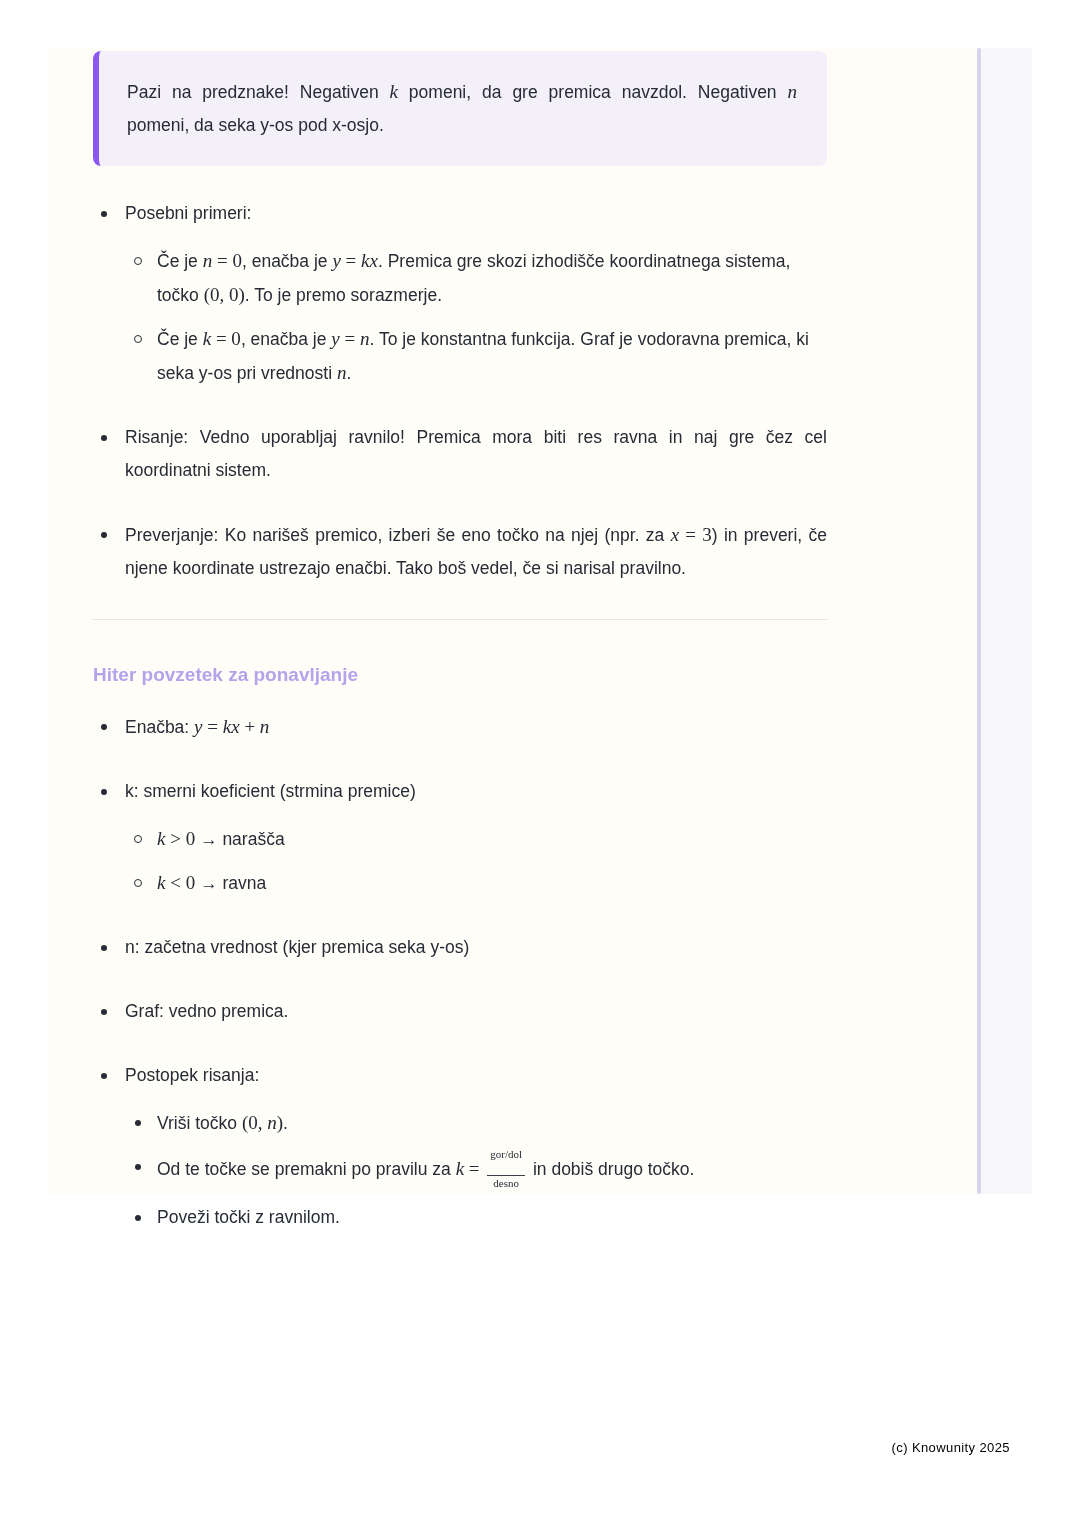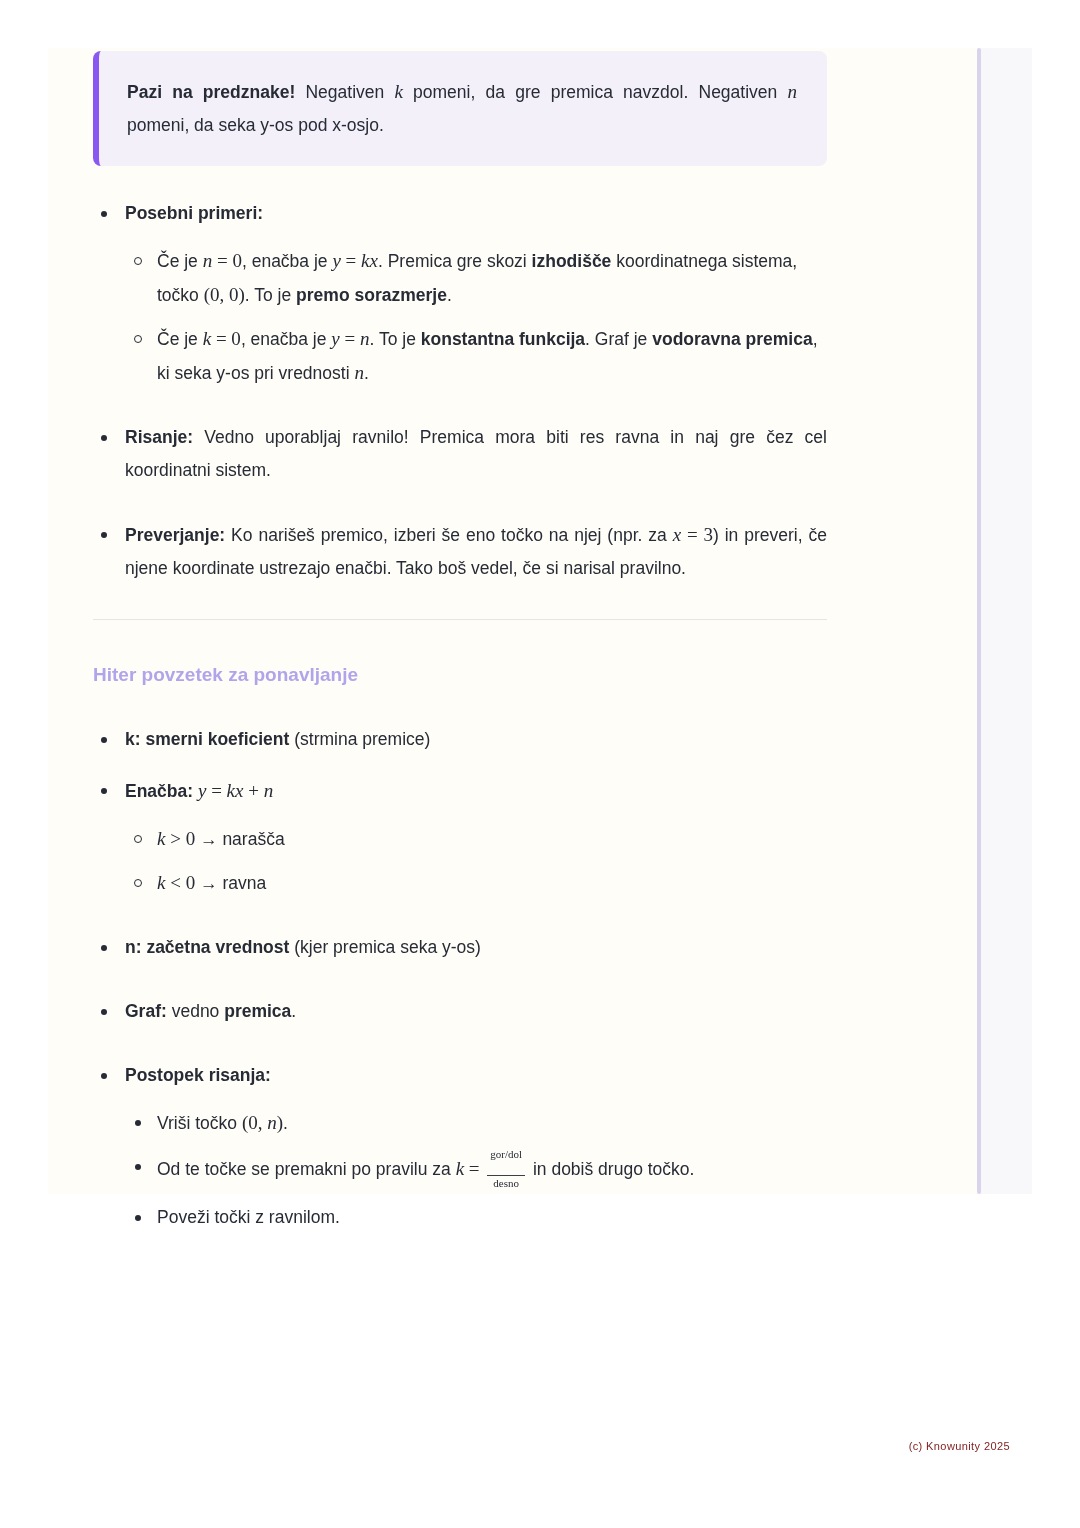--- a/index.html
+++ b/index.html
@@ -47,34 +47,34 @@
   .justify{text-align:justify;}
   
   .divider{height:1px;background:#e7e5e1;border:0;margin:34px 0 0 0;width:734px;}
   .section-heading{
     margin:38px 0 0 0;
     font-size:19px;line-height:34px;font-weight:700;
     color:#b1a4ea;
   }
   .first-after-heading{margin-top:18px;}
   
-  .seg-b{font-weight:700;}
+  .seg-b{font-weight:400;}
   .seg-i{font-family:"Liberation Serif",serif;font-style:italic;font-size:19px;}
   .seg-r{font-family:"Liberation Serif",serif;font-size:19px;}
   .frac{
     display:inline-block;vertical-align:middle;text-align:center;
     font-family:"Liberation Serif",serif;font-size:11px;line-height:1.15;
     margin:0 3px;transform:translateY(-2px);
   }
   .frac .fnum{display:block;padding:0 3px 1px 3px;}
   .frac .fden{display:block;border-top:1px solid #3a3f48;padding:1px 3px 0 3px;margin-top:13px;}
   
   .footer{
     position:absolute;left:0;top:1440px;width:1010px;
-    text-align:right;font-size:11px;color:#7f1d1d;letter-spacing:.4px;
+    text-align:right;font-size:13px;color:#000000;letter-spacing:.4px;
   }
 </style>
 </head>
 <body>
 
 <div class="page-card">
   <div class="side-gutter"></div>
   <div class="side-line"></div>
 
   <div class="content">
@@ -106,28 +106,28 @@
 
     <div class="li l1 justify">
       <span class="marker dot1"></span>
       <span><span class="seg-b">Preverjanje:</span><span class="seg-p"> Ko narišeš premico, izberi še eno točko na njej (npr. za </span><span class="seg-i">x</span><span class="seg-r"> = 3</span><span class="seg-p">) in preveri, če njene koordinate ustrezajo enačbi. Tako boš vedel, če si narisal pravilno.</span></span>
     </div>
 
     <hr class="divider">
 
     <h2 class="section-heading">Hiter povzetek za ponavljanje</h2>
 
+    <div class="li l1 first-after-heading">
+      <span class="marker dot1"></span>
+      <span><span class="seg-b">Enačba:</span><span class="seg-p"> </span><span class="seg-i">y</span><span class="seg-r"> = </span><span class="seg-i">kx</span><span class="seg-r"> + </span><span class="seg-i">n</span></span>
+    </div>
+
     <div class="li l1">
       <span class="marker dot1"></span>
       <span><span class="seg-b">k: smerni koeficient</span><span class="seg-p"> (strmina premice)</span></span>
-    </div>
-
-    <div class="li l1 first-after-heading">
-      <span class="marker dot1"></span>
-      <span><span class="seg-b">Enačba:</span><span class="seg-p"> </span><span class="seg-i">y</span><span class="seg-r"> = </span><span class="seg-i">kx</span><span class="seg-r"> + </span><span class="seg-i">n</span></span>
     </div>
 
     <div class="sublist">
       <div class="li l2">
         <span class="marker circle"></span>
         <span><span class="seg-i">k</span><span class="seg-r"> &gt; 0</span><span class="seg-p"> → narašča</span></span>
       </div>
       <div class="li l2">
         <span class="marker circle"></span>
         <span><span class="seg-i">k</span><span class="seg-r"> &lt; 0</span><span class="seg-p"> → ravna</span></span>

